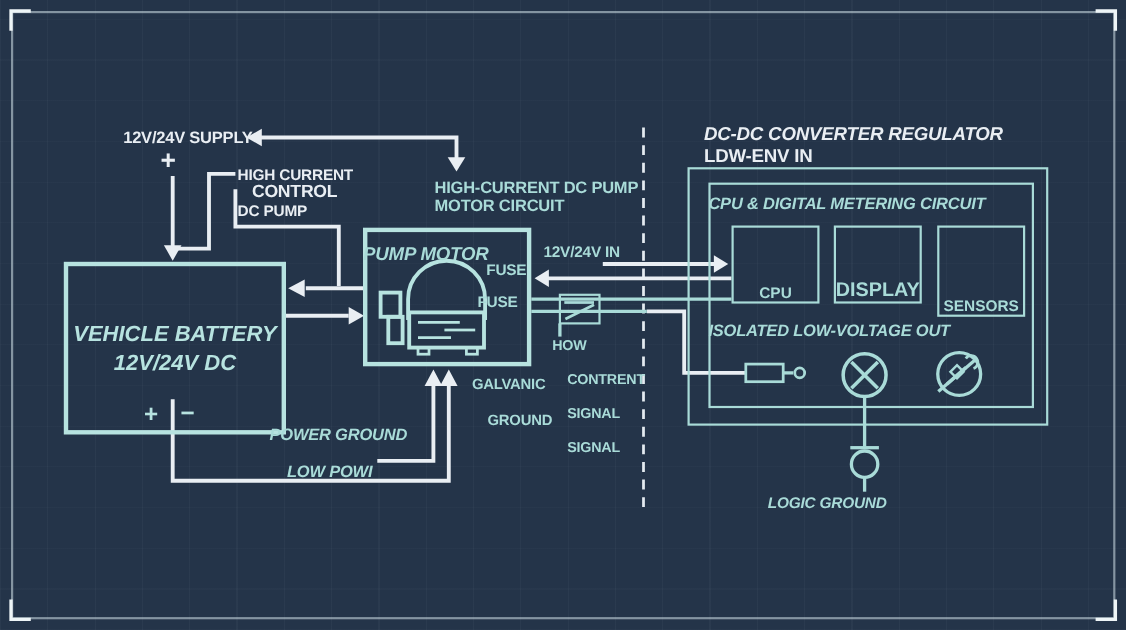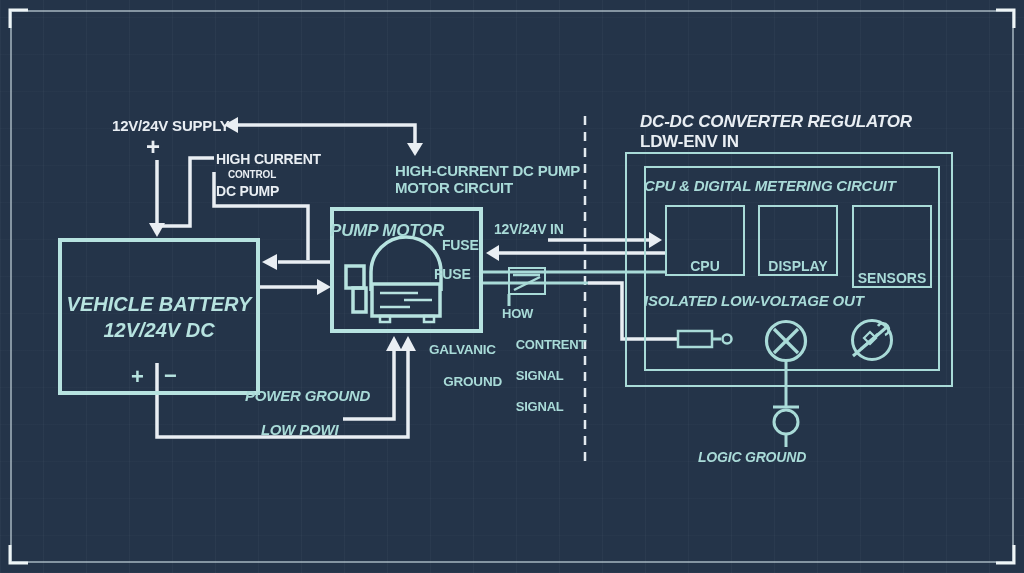--- a/index.html
+++ b/index.html
@@ -135,31 +135,31 @@
   <div class="box thin-box" style="left:508px;top:267px;width:38px;height:28px;"></div>
 
   <div class="box thin-box" style="left:625px;top:152px;width:328px;height:235px;"></div>
 
   <div class="box thin-box2" style="left:644px;top:166px;width:296px;height:205px;"></div>
 
   <div class="box module-box" style="left:665px;top:205px;width:80px;height:71px;">
     <span class="cyan" style="font-size:14px;">CPU</span>
   </div>
   <div class="box module-box" style="left:758px;top:205px;width:80px;height:71px;">
-    <span class="cyan" style="font-size:14px;">DISPLAY</span>
+    <span class="cyan" style="font-size:18px;">DISPLAY</span>
   </div>
   <div class="box module-box" style="left:852px;top:205px;width:80px;height:83px;">
     <span class="cyan" style="font-size:14px;">SENSORS</span>
   </div>
 
   <div class="txt white" style="left:112px;top:117px;font-size:15px;">12V/24V SUPPLY</div>
   <div class="txt white" style="left:146px;top:133px;font-size:24px;">+</div>
 
   <div class="txt white" style="left:216px;top:151px;font-size:14px;line-height:16px;">HIGH CURRENT</div>
-  <div class="txt white" style="left:228px;top:167px;font-size:10px;line-height:16px;">CONTROL</div>
+  <div class="txt white" style="left:216px;top:167px;font-size:16px;line-height:16px;padding-left:13px;">CONTROL</div>
   <div class="txt white" style="left:216px;top:183px;font-size:14px;line-height:16px;">DC PUMP</div>
 
   <div class="txt bright-cyan" style="left:131px;top:364px;font-size:22px;">+</div>
   <div class="txt bright-cyan" style="left:164px;top:363px;font-size:22px;">−</div>
 
   <div class="txt cyan center" style="left:245px;top:387px;width:136px;font-size:15px;line-height:17px;"><span>POWER GROUND</span><br>
     <span>LOW POWI</span>
   </div>
 
   <div class="txt cyan" style="left:395px;top:162px;font-size:15px;line-height:17px;">HIGH-CURRENT DC PUMP</div>

